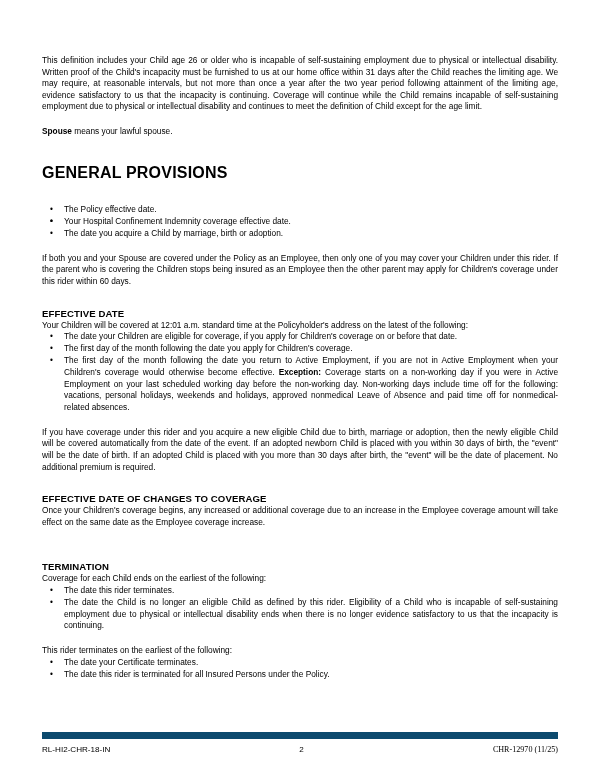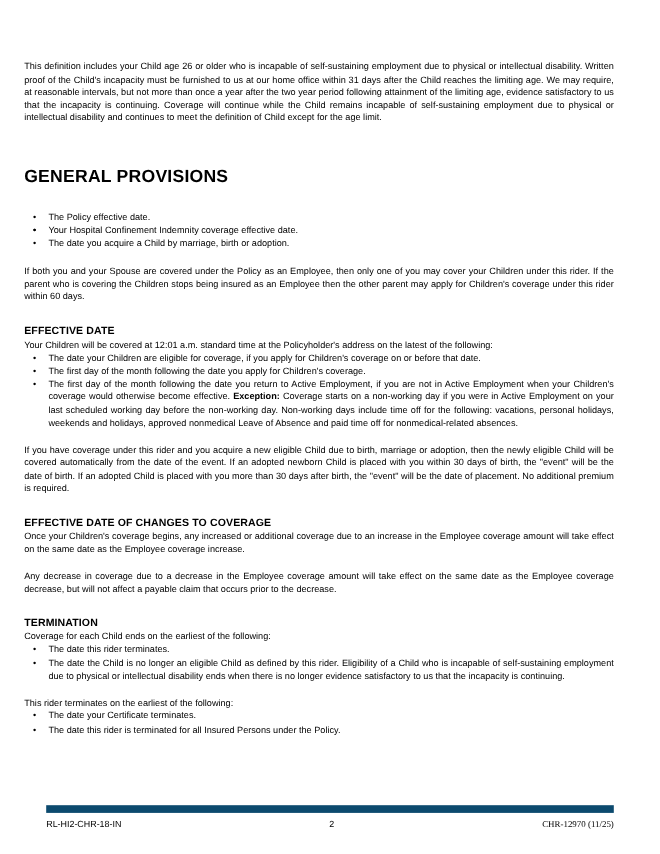--- a/index.html
+++ b/index.html
@@ -13,21 +13,21 @@
     font-family: "Liberation Sans", sans-serif;
     color: #000000;
     position: relative;
     overflow: hidden;
   }
   .page {
     position: relative;
     width: 600px;
     height: 776px;
     box-sizing: border-box;
-    padding: 55px 42px 0 22px;
+    padding: 55px 42px 0 42px;
   }
   p.body-text {
     margin: 0 0 0 0;
     font-size: 8.3px;
     line-height: 11.6px;
     text-align: justify;
     color: #000;
   }
   .gap-md { height: 13px; }
   .gap-lg { height: 16px; }
@@ -84,20 +84,21 @@
 </style>
 </head>
 <body>
 
 <div class="page">
 
   <p class="body-text">This definition includes your Child age 26 or older who is incapable of self-sustaining employment due to physical or intellectual disability.  Written proof of the Child's incapacity must be furnished to us at our home office within 31 days after the Child reaches the limiting age.  We may require, at reasonable intervals, but not more than once a year after the two year period following attainment of the limiting age, evidence satisfactory to us that the incapacity is continuing.  Coverage will continue while the Child remains incapable of self-sustaining employment due to physical or intellectual disability and continues to meet the definition of Child except for the age limit.</p>
 
   <div class="gap-md"></div>
 
+  <p class="body-text"><span class="bold">Spouse</span><span> means your lawful spouse.</span></p>
 
   <div class="gap-lg"></div>
   <div style="height:10px"></div>
 
   <h1 class="section-center">GENERAL PROVISIONS</h1>
 
   <div class="gap-lg"></div>
   <div style="height:6px"></div>
 
   <ul class="bullets">
@@ -127,21 +128,20 @@
   <p class="body-text">If you have coverage under this rider and you acquire a new eligible Child due to birth, marriage or adoption, then the newly eligible Child will be covered automatically from the date of the event.  If an adopted newborn Child is placed with you within 30 days of birth, the "event" will be the date of birth.  If an adopted Child is placed with you more than 30 days after birth, the "event" will be the date of placement.  No additional premium is required.</p>
 
   <div class="gap-lg"></div>
   <div style="height:4px"></div>
 
   <h2 class="section-head">EFFECTIVE DATE OF CHANGES TO COVERAGE</h2>
   <p class="body-text">Once your Children's coverage begins, any increased or additional coverage due to an increase in the Employee coverage amount will take effect on the same date as the Employee coverage increase.</p>
 
   <div class="gap-md"></div>
 
-  <p class="body-text">Any decrease in coverage due to a decrease in the Employee coverage amount will take effect on the same date as the Employee coverage decrease, but will not affect a payable claim that occurs prior to the decrease.</p>
 
   <div class="gap-lg"></div>
   <div style="height:4px"></div>
 
   <h2 class="section-head">TERMINATION</h2>
   <p class="body-text">Coverage for each Child ends on the earliest of the following:</p>
   <ul class="bullets">
     <li><span class="bullet-dot">•</span><span>The date this rider terminates.</span></li>
     <li class="justify"><span class="bullet-dot">•</span><span>The date the Child is no longer an eligible Child as defined by this rider.  Eligibility of a Child who is incapable of self-sustaining employment due to physical or intellectual disability ends when there is no longer evidence satisfactory to us that the incapacity is continuing.</span></li>
   </ul>

